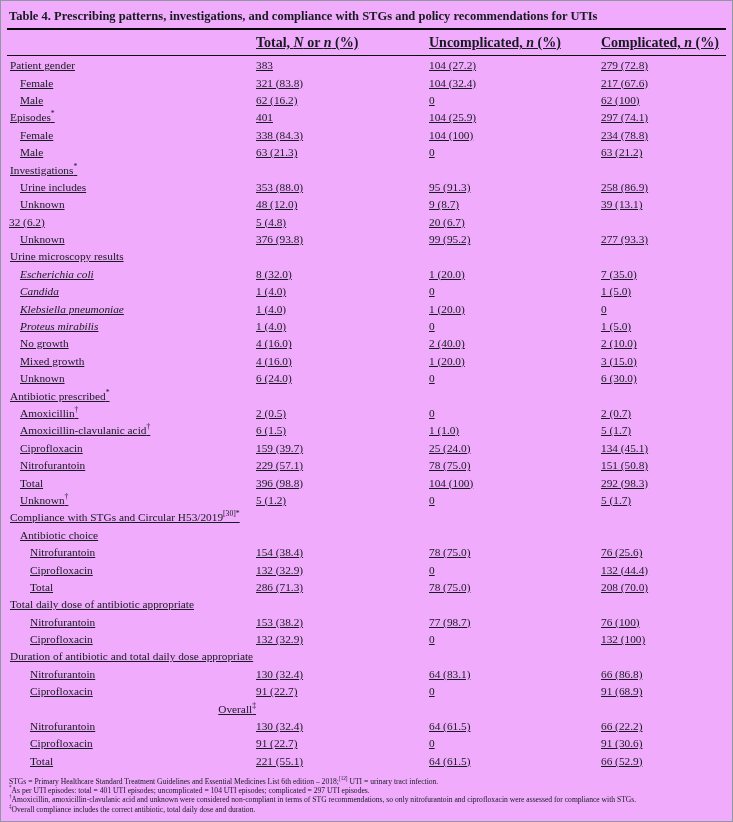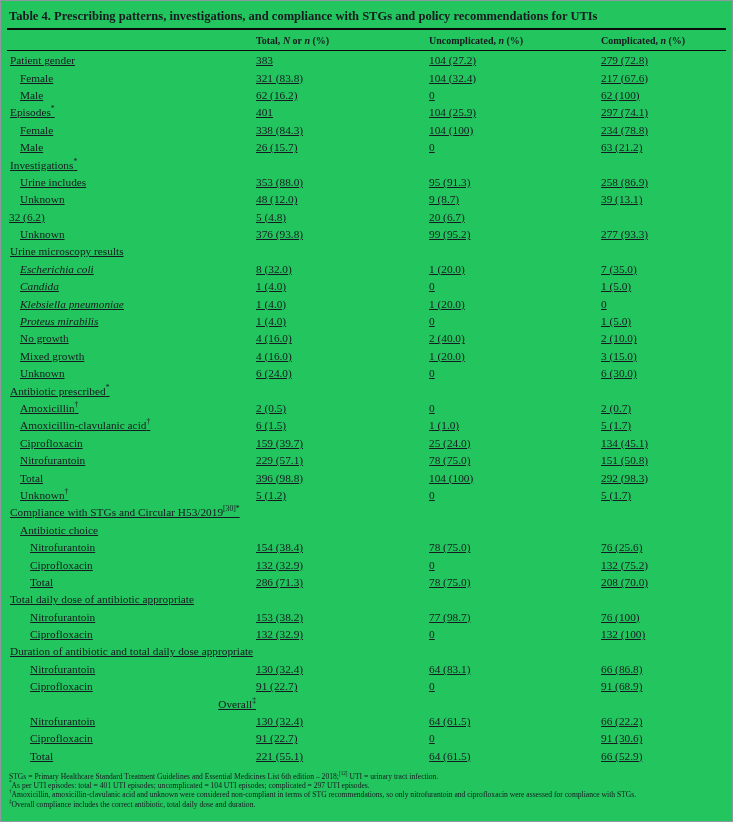--- a/index.html
+++ b/index.html
@@ -5,40 +5,41 @@
   html, body { margin: 0; padding: 0; }
   body {
     width: 733px; height: 822px;
     background: #ffffff;
     font-family: "Liberation Serif", "DejaVu Serif", serif;
   }
   .frame {
     box-sizing: border-box;
     width: 733px; height: 822px;
     border: 1px solid #8f97a1;
-    background: #22c55e;
+    background: #f0abfc;
     color: #171a20;
     padding: 7px 8px 0 8px;
     overflow: hidden;
   }
   .title {
     font-size: 12.5px;
     font-weight: bold;
     margin: 1px 0 4px 0;
   }
   .rule-thick { border-top: 2.5px solid #0a0a0a; margin: 0 -2px; }
   .rule-thin  { border-top: 1.5px solid #0a0a0a; margin: 0 -2px; }
   .grid {
     display: grid;
     grid-template-columns: 247px 173px 172px 1fr;
   }
   .thead {
     padding: 5px 0 4px 0;
     font-weight: bold;
-    font-size: 10px;
+    font-size: 14px;
+    text-decoration: underline;
   }
   .hcell { white-space: nowrap; }
   .tbody { margin-top: 1px; }
   .trow {
     display: grid;
     grid-template-columns: 247px 173px 172px 1fr;
     height: 17.4px;
     align-items: center;
     font-size: 11.3px;
     line-height: 13px;
@@ -93,21 +94,21 @@
         <div class="dcell">297 (74.1)</div>
       </div>
       <div class="trow">
         <div class="lcell" style="padding-left: 11px;"><span>Female</span></div>
         <div class="dcell">338 (84.3)</div>
         <div class="dcell">104 (100)</div>
         <div class="dcell">234 (78.8)</div>
       </div>
       <div class="trow">
         <div class="lcell" style="padding-left: 11px;"><span>Male</span></div>
-        <div class="dcell">26 (15.7)</div>
+        <div class="dcell">63 (21.3)</div>
         <div class="dcell">0</div>
         <div class="dcell">63 (21.2)</div>
       </div>
       <div class="trow">
         <div class="lcell" style="padding-left: 1px;"><span>Investigations</span><sup>*</sup></div>
         <div class="dcell"></div>
         <div class="dcell"></div>
         <div class="dcell"></div>
       </div>
       <div class="trow">
@@ -238,21 +239,21 @@
       <div class="trow">
         <div class="lcell" style="padding-left: 21px;"><span>Nitrofurantoin</span></div>
         <div class="dcell">154 (38.4)</div>
         <div class="dcell">78 (75.0)</div>
         <div class="dcell">76 (25.6)</div>
       </div>
       <div class="trow">
         <div class="lcell" style="padding-left: 21px;"><span>Ciprofloxacin</span></div>
         <div class="dcell">132 (32.9)</div>
         <div class="dcell">0</div>
-        <div class="dcell">132 (75.2)</div>
+        <div class="dcell">132 (44.4)</div>
       </div>
       <div class="trow">
         <div class="lcell" style="padding-left: 21px;"><span>Total</span></div>
         <div class="dcell">286 (71.3)</div>
         <div class="dcell">78 (75.0)</div>
         <div class="dcell">208 (70.0)</div>
       </div>
       <div class="trow">
         <div class="lcell" style="padding-left: 1px;"><span>Total daily dose of antibiotic appropriate</span></div>
         <div class="dcell"></div>

